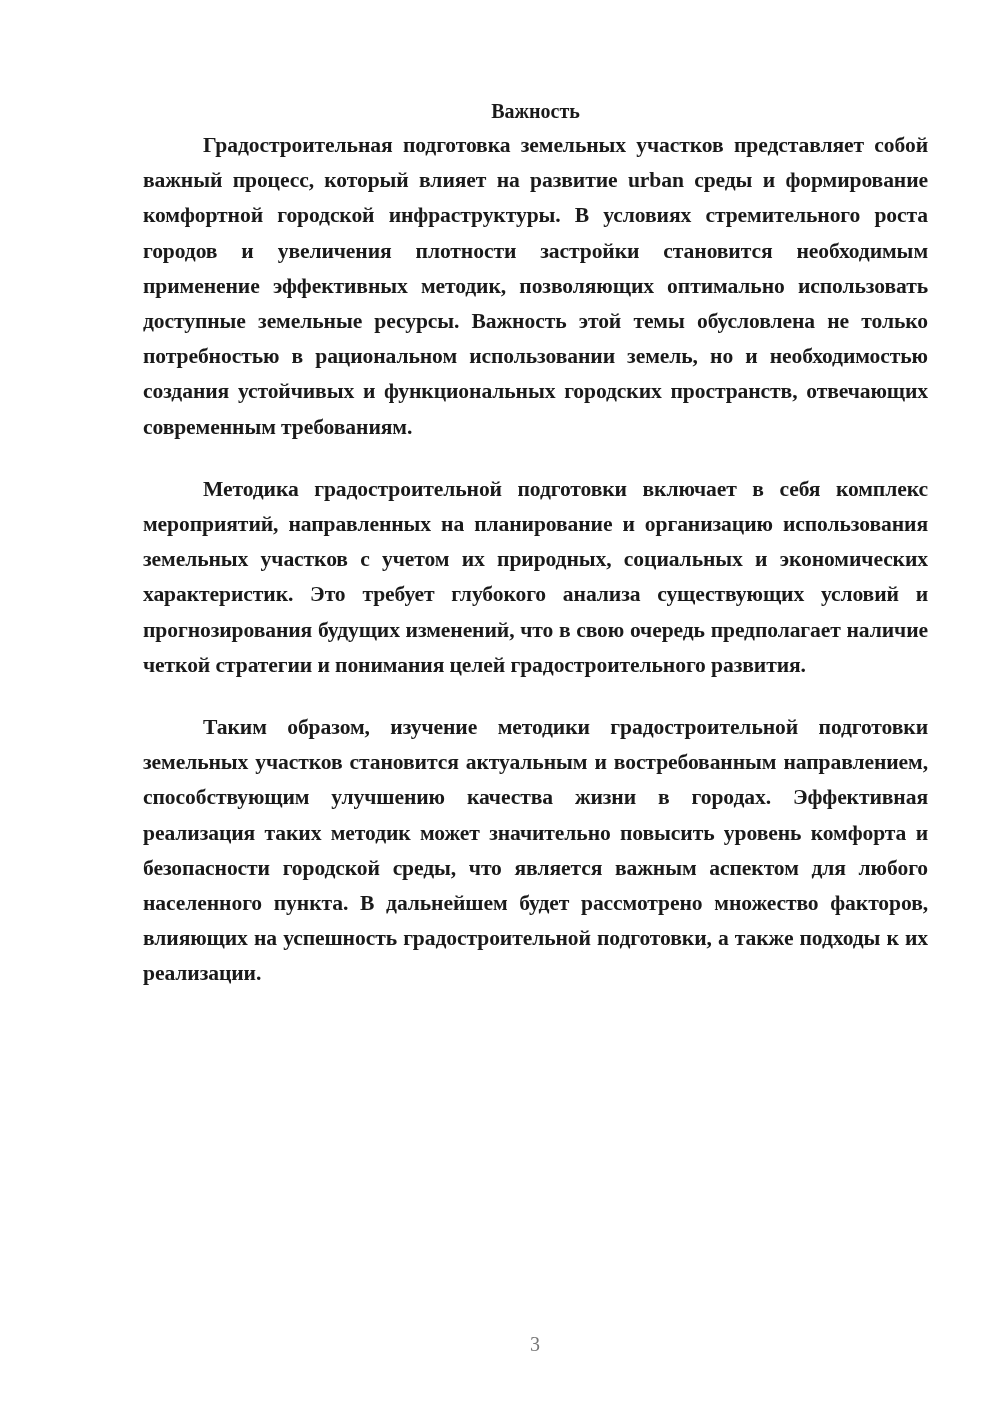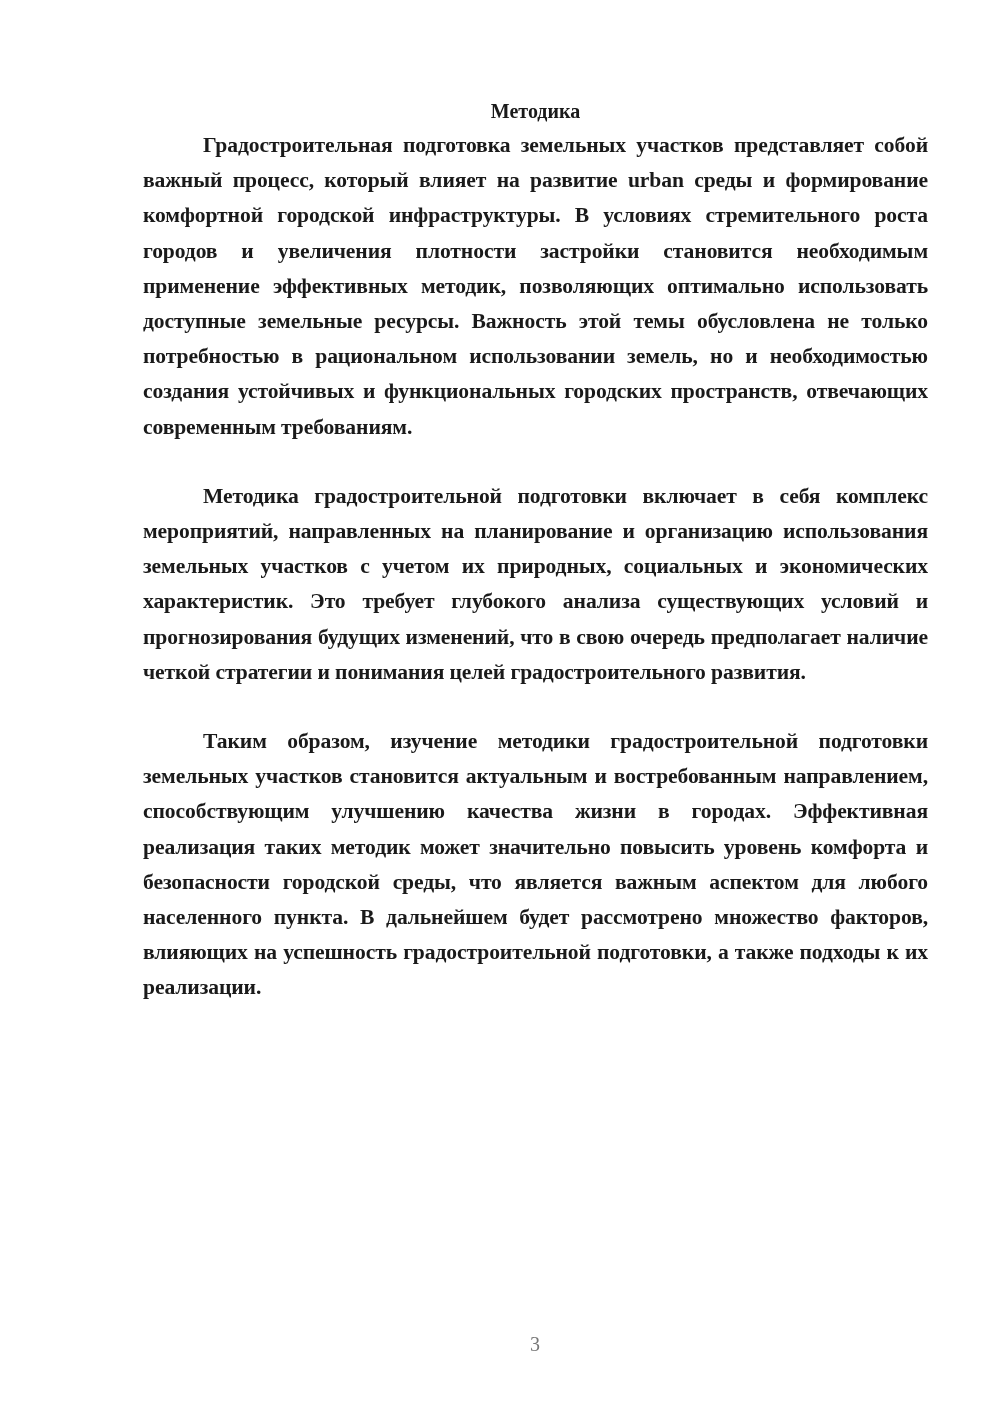--- a/index.html
+++ b/index.html
@@ -32,35 +32,35 @@
     .para {
       font-size: 21.6px;
       line-height: 35.2px;
       text-align: justify;
       text-indent: 60px;
       margin: 0;
       letter-spacing: -0.1px;
       font-weight: bold;
     }
     .para + .para {
-      margin-top: 34px;
+      margin-top: 27px;
     }
     .page-number {
       position: absolute;
       left: 0;
       width: 1070px;
       top: 1333px;
       text-align: center;
       font-size: 20px;
       color: #777777;
     }
   </style>
 </head>
 <body>
 
 <div class="page">
-  <div class="heading">Методика</div>
+  <div class="heading">Важность</div>
   <p class="para">Градостроительная подготовка земельных участков представляет собой важный процесс, который влияет на развитие urban среды и формирование комфортной городской инфраструктуры. В условиях стремительного роста городов и увеличения плотности застройки становится необходимым применение эффективных методик, позволяющих оптимально использовать доступные земельные ресурсы. Важность этой темы обусловлена не только потребностью в рациональном использовании земель, но и необходимостью создания устойчивых и функциональных городских пространств, отвечающих современным требованиям.</p>
   <p class="para">Методика градостроительной подготовки включает в себя комплекс мероприятий, направленных на планирование и организацию использования земельных участков с учетом их природных, социальных и экономических характеристик. Это требует глубокого анализа существующих условий и прогнозирования будущих изменений, что в свою очередь предполагает наличие четкой стратегии и понимания целей градостроительного развития.</p>
   <p class="para">Таким образом, изучение методики градостроительной подготовки земельных участков становится актуальным и востребованным направлением, способствующим улучшению качества жизни в городах. Эффективная реализация таких методик может значительно повысить уровень комфорта и безопасности городской среды, что является важным аспектом для любого населенного пункта. В дальнейшем будет рассмотрено множество факторов, влияющих на успешность градостроительной подготовки, а также подходы к их реализации.</p>
 </div>
 
 <div class="page-number">3</div>
 
 </body></html>

